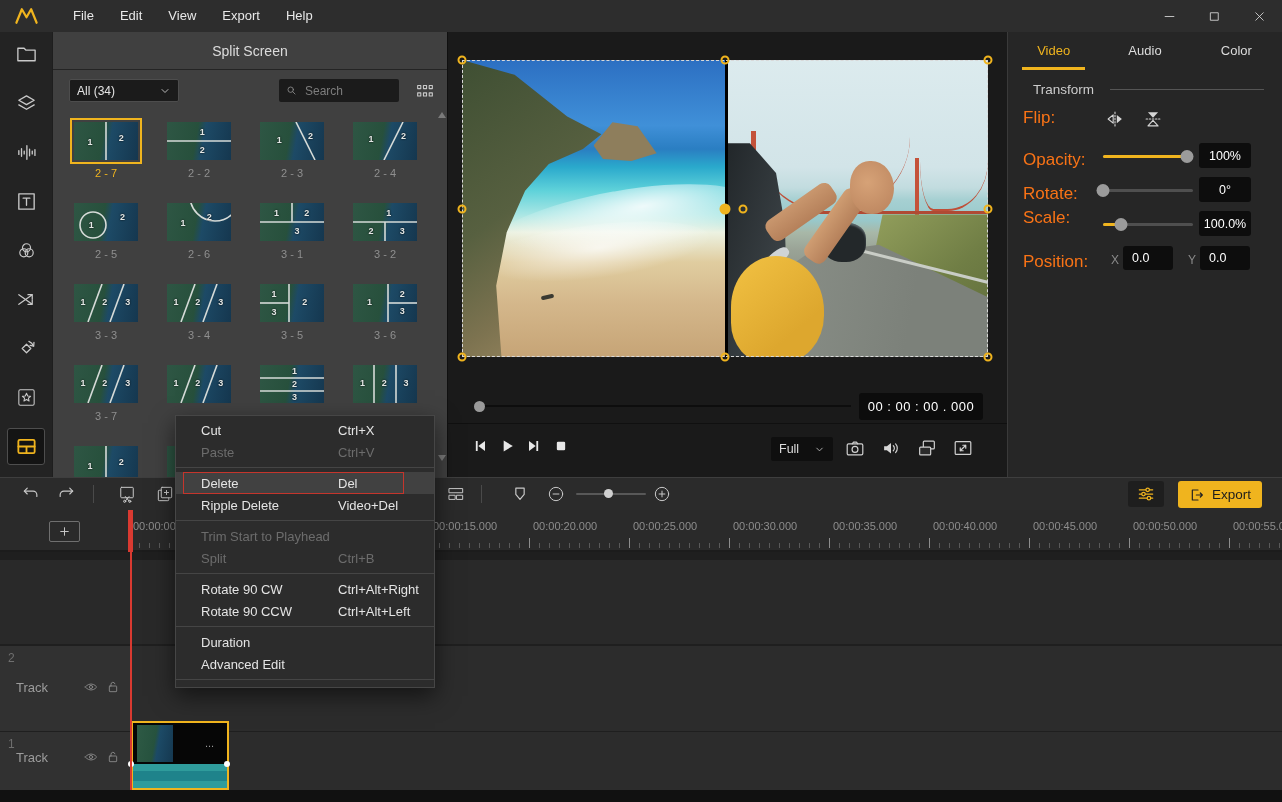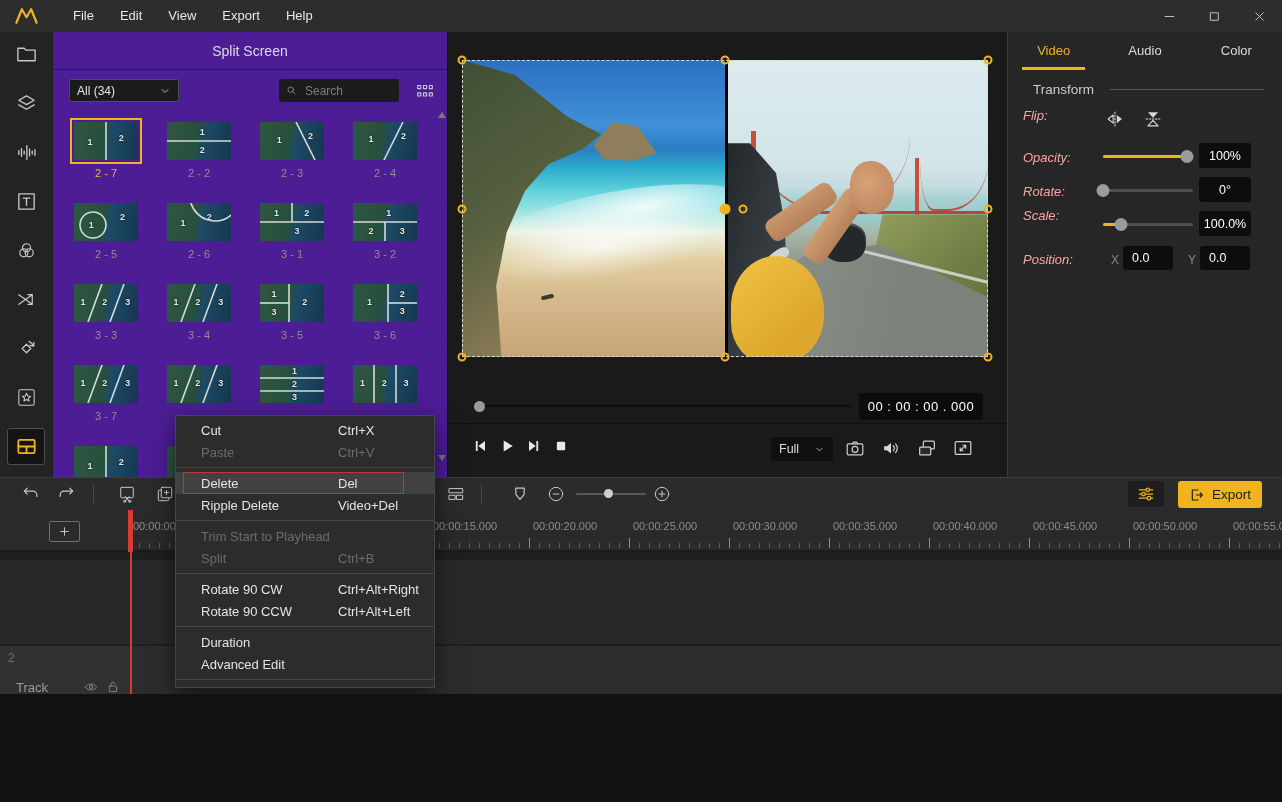--- a/index.html
+++ b/index.html
@@ -1,16 +1,16 @@
 <!DOCTYPE html>
 <html><head>
 <meta charset="utf-8">
 <style>
   html,body{margin:0;padding:0;background:#111;}
-  .app{position:relative;width:1282px;height:694px;background:#262626;overflow:hidden;
+  .app{position:relative;width:1282px;height:790px;background:#262626;overflow:hidden;
        font-family:"Liberation Sans",sans-serif;-webkit-font-smoothing:antialiased;}
   .app *{box-sizing:border-box;}
   .ic svg{width:100%;height:100%;display:block;}
 
   
   .titlebar{position:absolute;left:0;top:0;width:1282px;height:32px;background:#2d2d2d;display:flex;align-items:center;z-index:40;}
   .logo{width:27px;height:22px;margin-left:13px;flex:0 0 auto;}
   .menubar{display:flex;margin-left:20px;z-index:2;}
   .menu-item{padding:0 13px;font-size:13px;color:#e8e8e8;line-height:32px;cursor:default;}
   .tb-title{position:absolute;left:0;right:0;text-align:center;font-size:14px;color:#f2f2f2;}
@@ -18,21 +18,21 @@
   .win-btn{width:45px;height:32px;display:flex;align-items:center;justify-content:center;}
   .win-btn .ic{width:15px;height:15px;}
 
   
   .rail{position:absolute;left:0;top:32px;width:52px;height:445px;background:#232323;display:flex;flex-direction:column;align-items:center;padding-top:4px;}
   .rail-item{width:38px;height:38px;margin-bottom:12px;display:flex;align-items:center;justify-content:center;border-radius:3px;}
   .rail-item .ic{width:23px;height:23px;}
   .rail-item.active{background:#141414;border:1px solid #4e4e4e;}
 
   
-  .library{position:absolute;left:52px;top:32px;width:395px;height:445px;background:#4c1d95;border-left:1px solid #1e1e1e;overflow:hidden;}
+  .library{position:absolute;left:52px;top:32px;width:395px;height:445px;background:#404040;border-left:1px solid #1e1e1e;overflow:hidden;}
   .lib-header{height:38px;line-height:38px;text-align:center;color:#dcdcdc;font-size:14px;border-bottom:1px solid #242424;}
   .lib-select{position:absolute;left:16px;top:47px;width:110px;height:23px;background:#1b1b1b;border:1px solid #4d4d4d;border-radius:2px;
               display:flex;align-items:center;justify-content:space-between;padding:0 7px;color:#e4e4e4;font-size:12px;}
   .lib-select .ic{width:12px;height:12px;}
   .lib-search{position:absolute;left:226px;top:47px;width:120px;height:23px;background:#1b1b1b;border-radius:2px;display:flex;align-items:center;padding:0 6px;}
   .lib-search .ic{width:13px;height:13px;flex:0 0 auto;}
   .lib-search input{background:transparent;border:0;outline:none;color:#cccccc;font-size:12px;width:88px;margin-left:5px;font-family:"Liberation Sans",sans-serif;}
   .lib-search input::placeholder{color:#7d7d7d;}
   .lib-gridbtn{position:absolute;left:361px;top:48px;width:22px;height:22px;}
   .tpl{position:absolute;width:64px;}
@@ -91,21 +91,21 @@
 
   
   .inspector{position:absolute;left:1007px;top:32px;width:275px;height:445px;background:#262626;border-left:1px solid #3a3a3a;}
   .insp-tabs{display:flex;height:38px;}
   .tab{flex:1;position:relative;text-align:center;line-height:38px;font-size:13px;color:#dcdcdc;}
   .tab.active{color:#f0b41e;}
   .tab.active::after{content:"";position:absolute;left:14px;right:14px;bottom:0;height:3px;background:#f0b41e;}
   .t-head{position:absolute;left:25px;top:50px;right:18px;display:flex;align-items:center;}
   .t-head span{font-size:13.5px;color:#cccccc;flex:0 0 auto;}
   .t-line{flex:1;height:1px;background:#555;margin-left:16px;}
-  .insp-label{position:absolute;left:15px;font-size:13px;color:#fca5a5;font-style:italic;}
+  .insp-label{position:absolute;left:15px;font-size:17px;color:#f97316;}
   .flip-ic{position:absolute;width:24px;height:22px;top:76px;}
   .sl-track{position:absolute;left:95px;width:90px;height:3px;background:#4f4f4f;border-radius:2px;}
   .sl-fill{position:absolute;left:0;top:0;height:3px;background:#f0b41e;border-radius:2px;}
   .sl-handle{position:absolute;top:-5px;width:13px;height:13px;border-radius:50%;background:#9b9b9b;transform:translateX(-50%);}
   .val-box{position:absolute;left:191px;width:52px;height:25px;background:#0d0d0d;border-radius:3px;color:#fff;font-size:12.5px;
            display:flex;align-items:center;justify-content:center;}
   .xy-label{position:absolute;font-size:12px;color:#8a8a8a;}
   .xy-box{position:absolute;width:50px;height:24px;background:#0d0d0d;border-radius:3px;color:#fff;font-size:12.5px;display:flex;align-items:center;padding-left:9px;}
 
   

